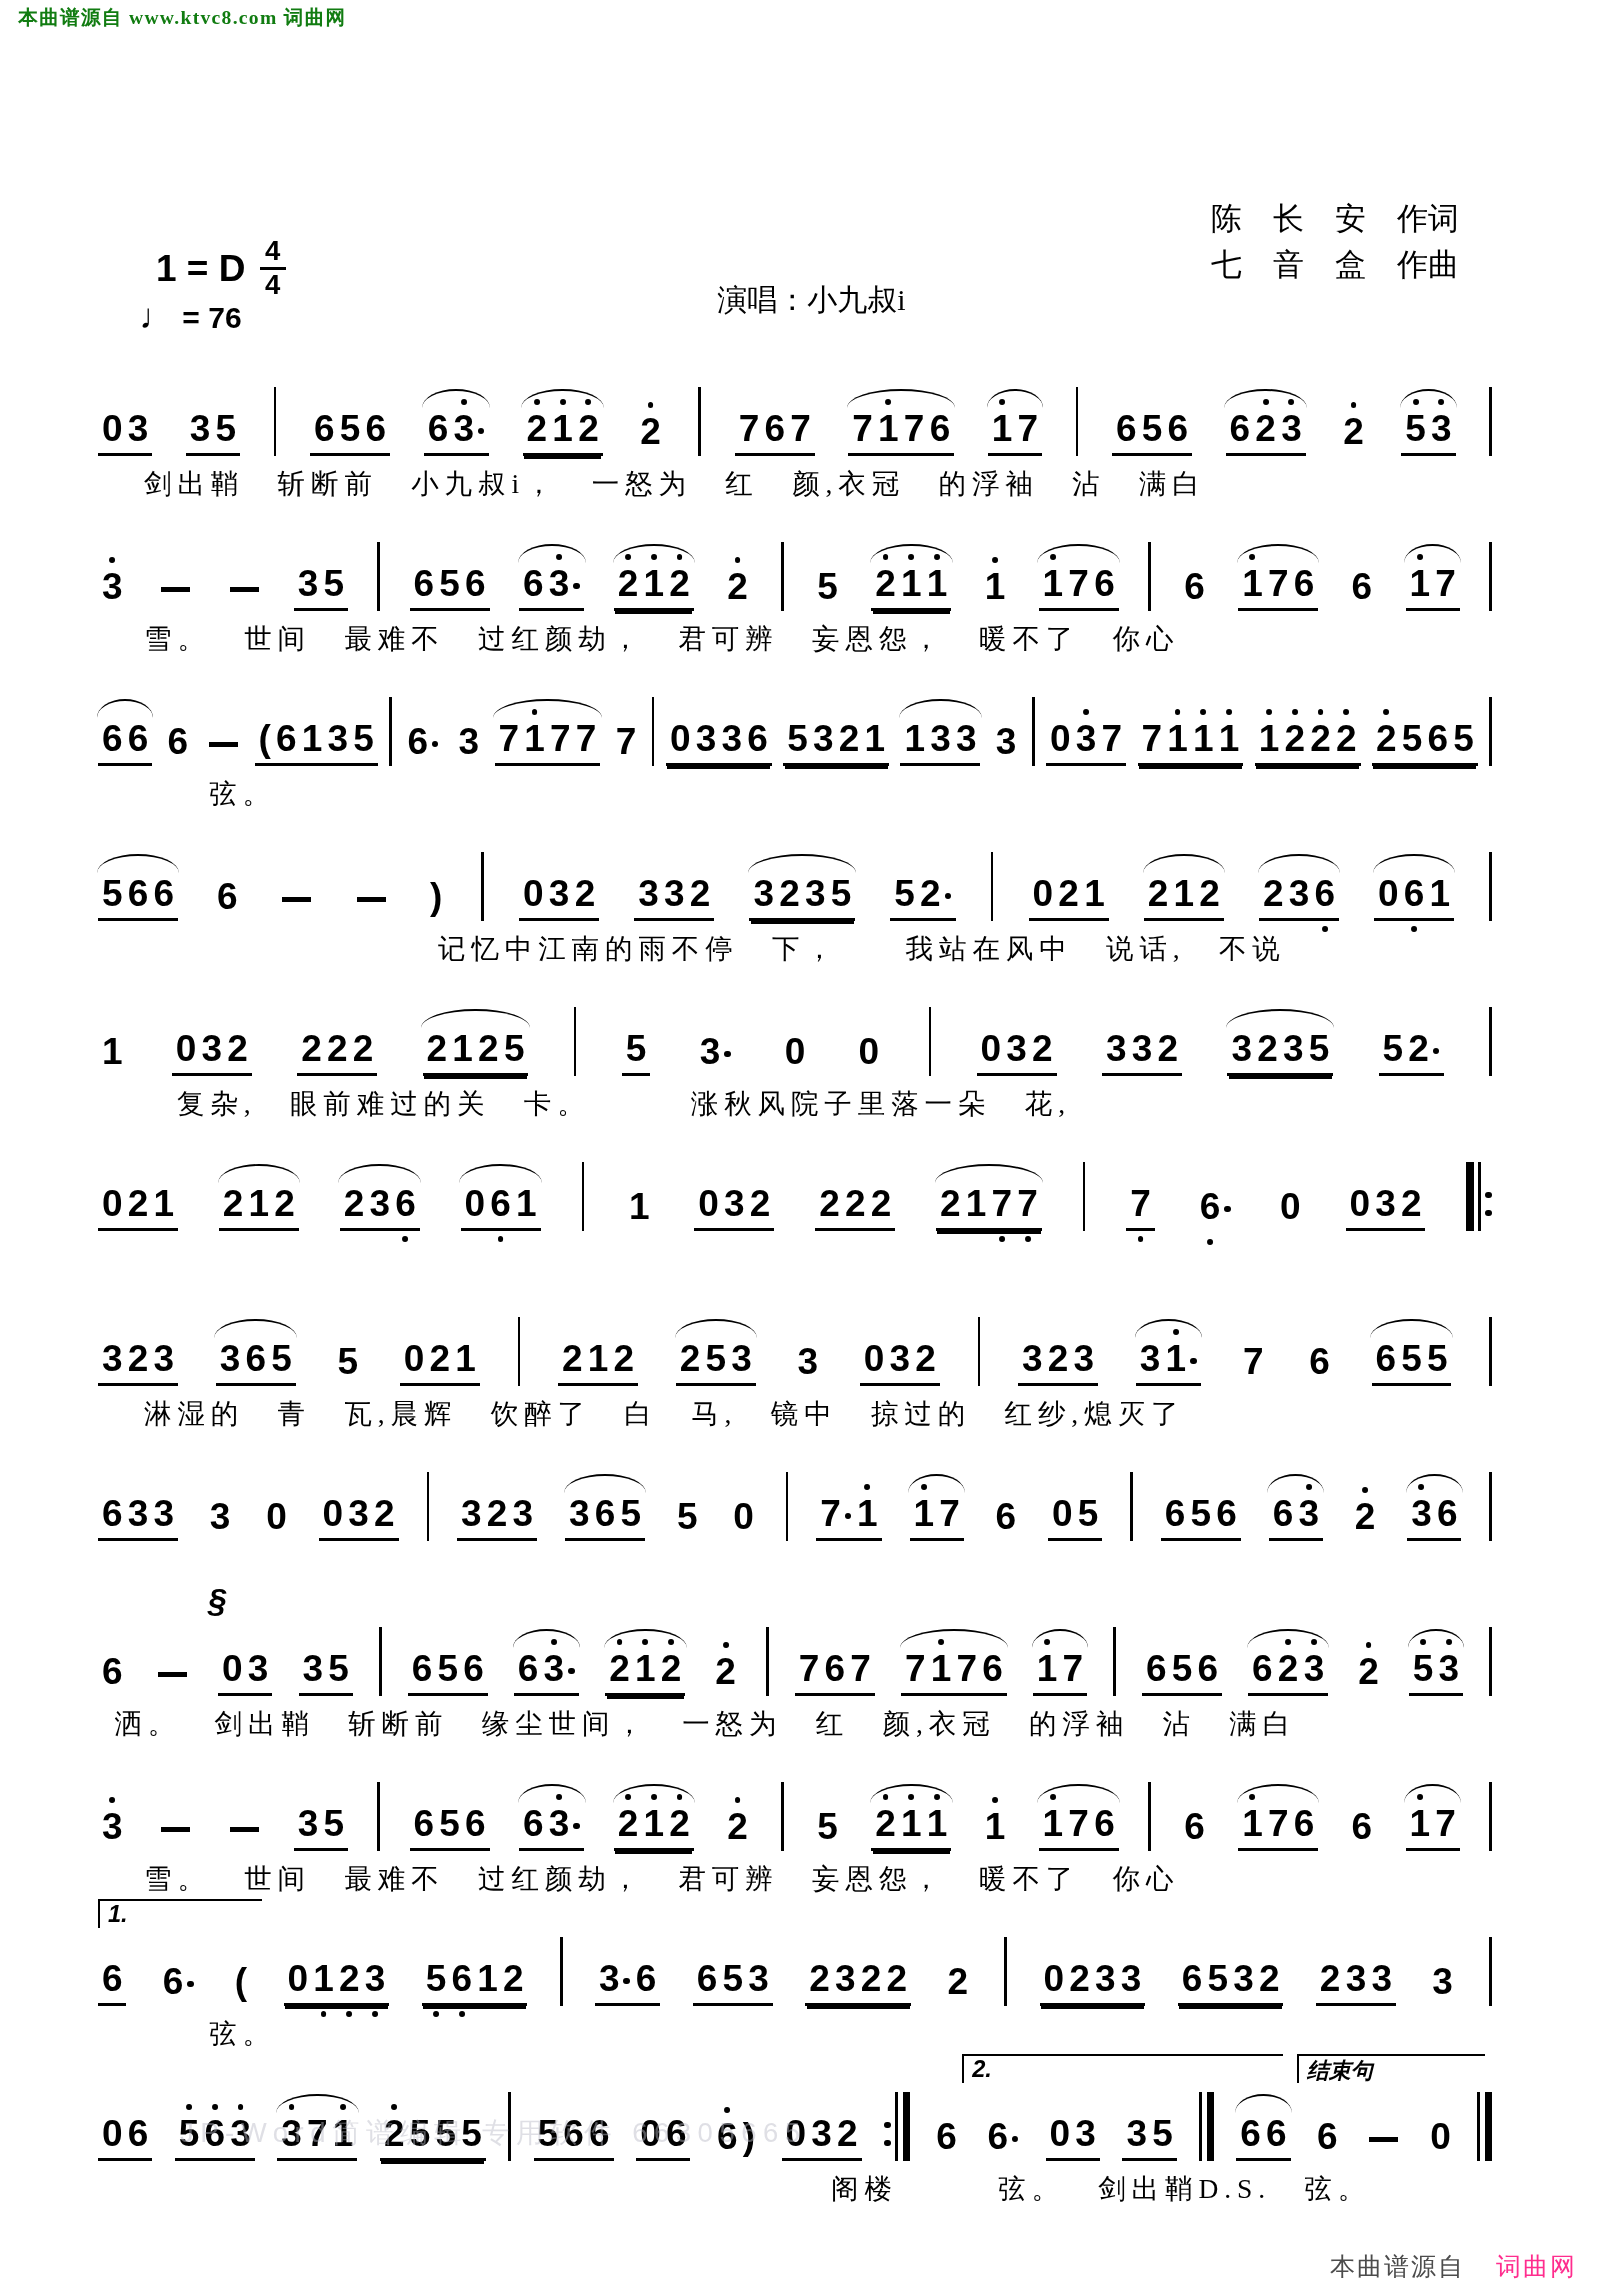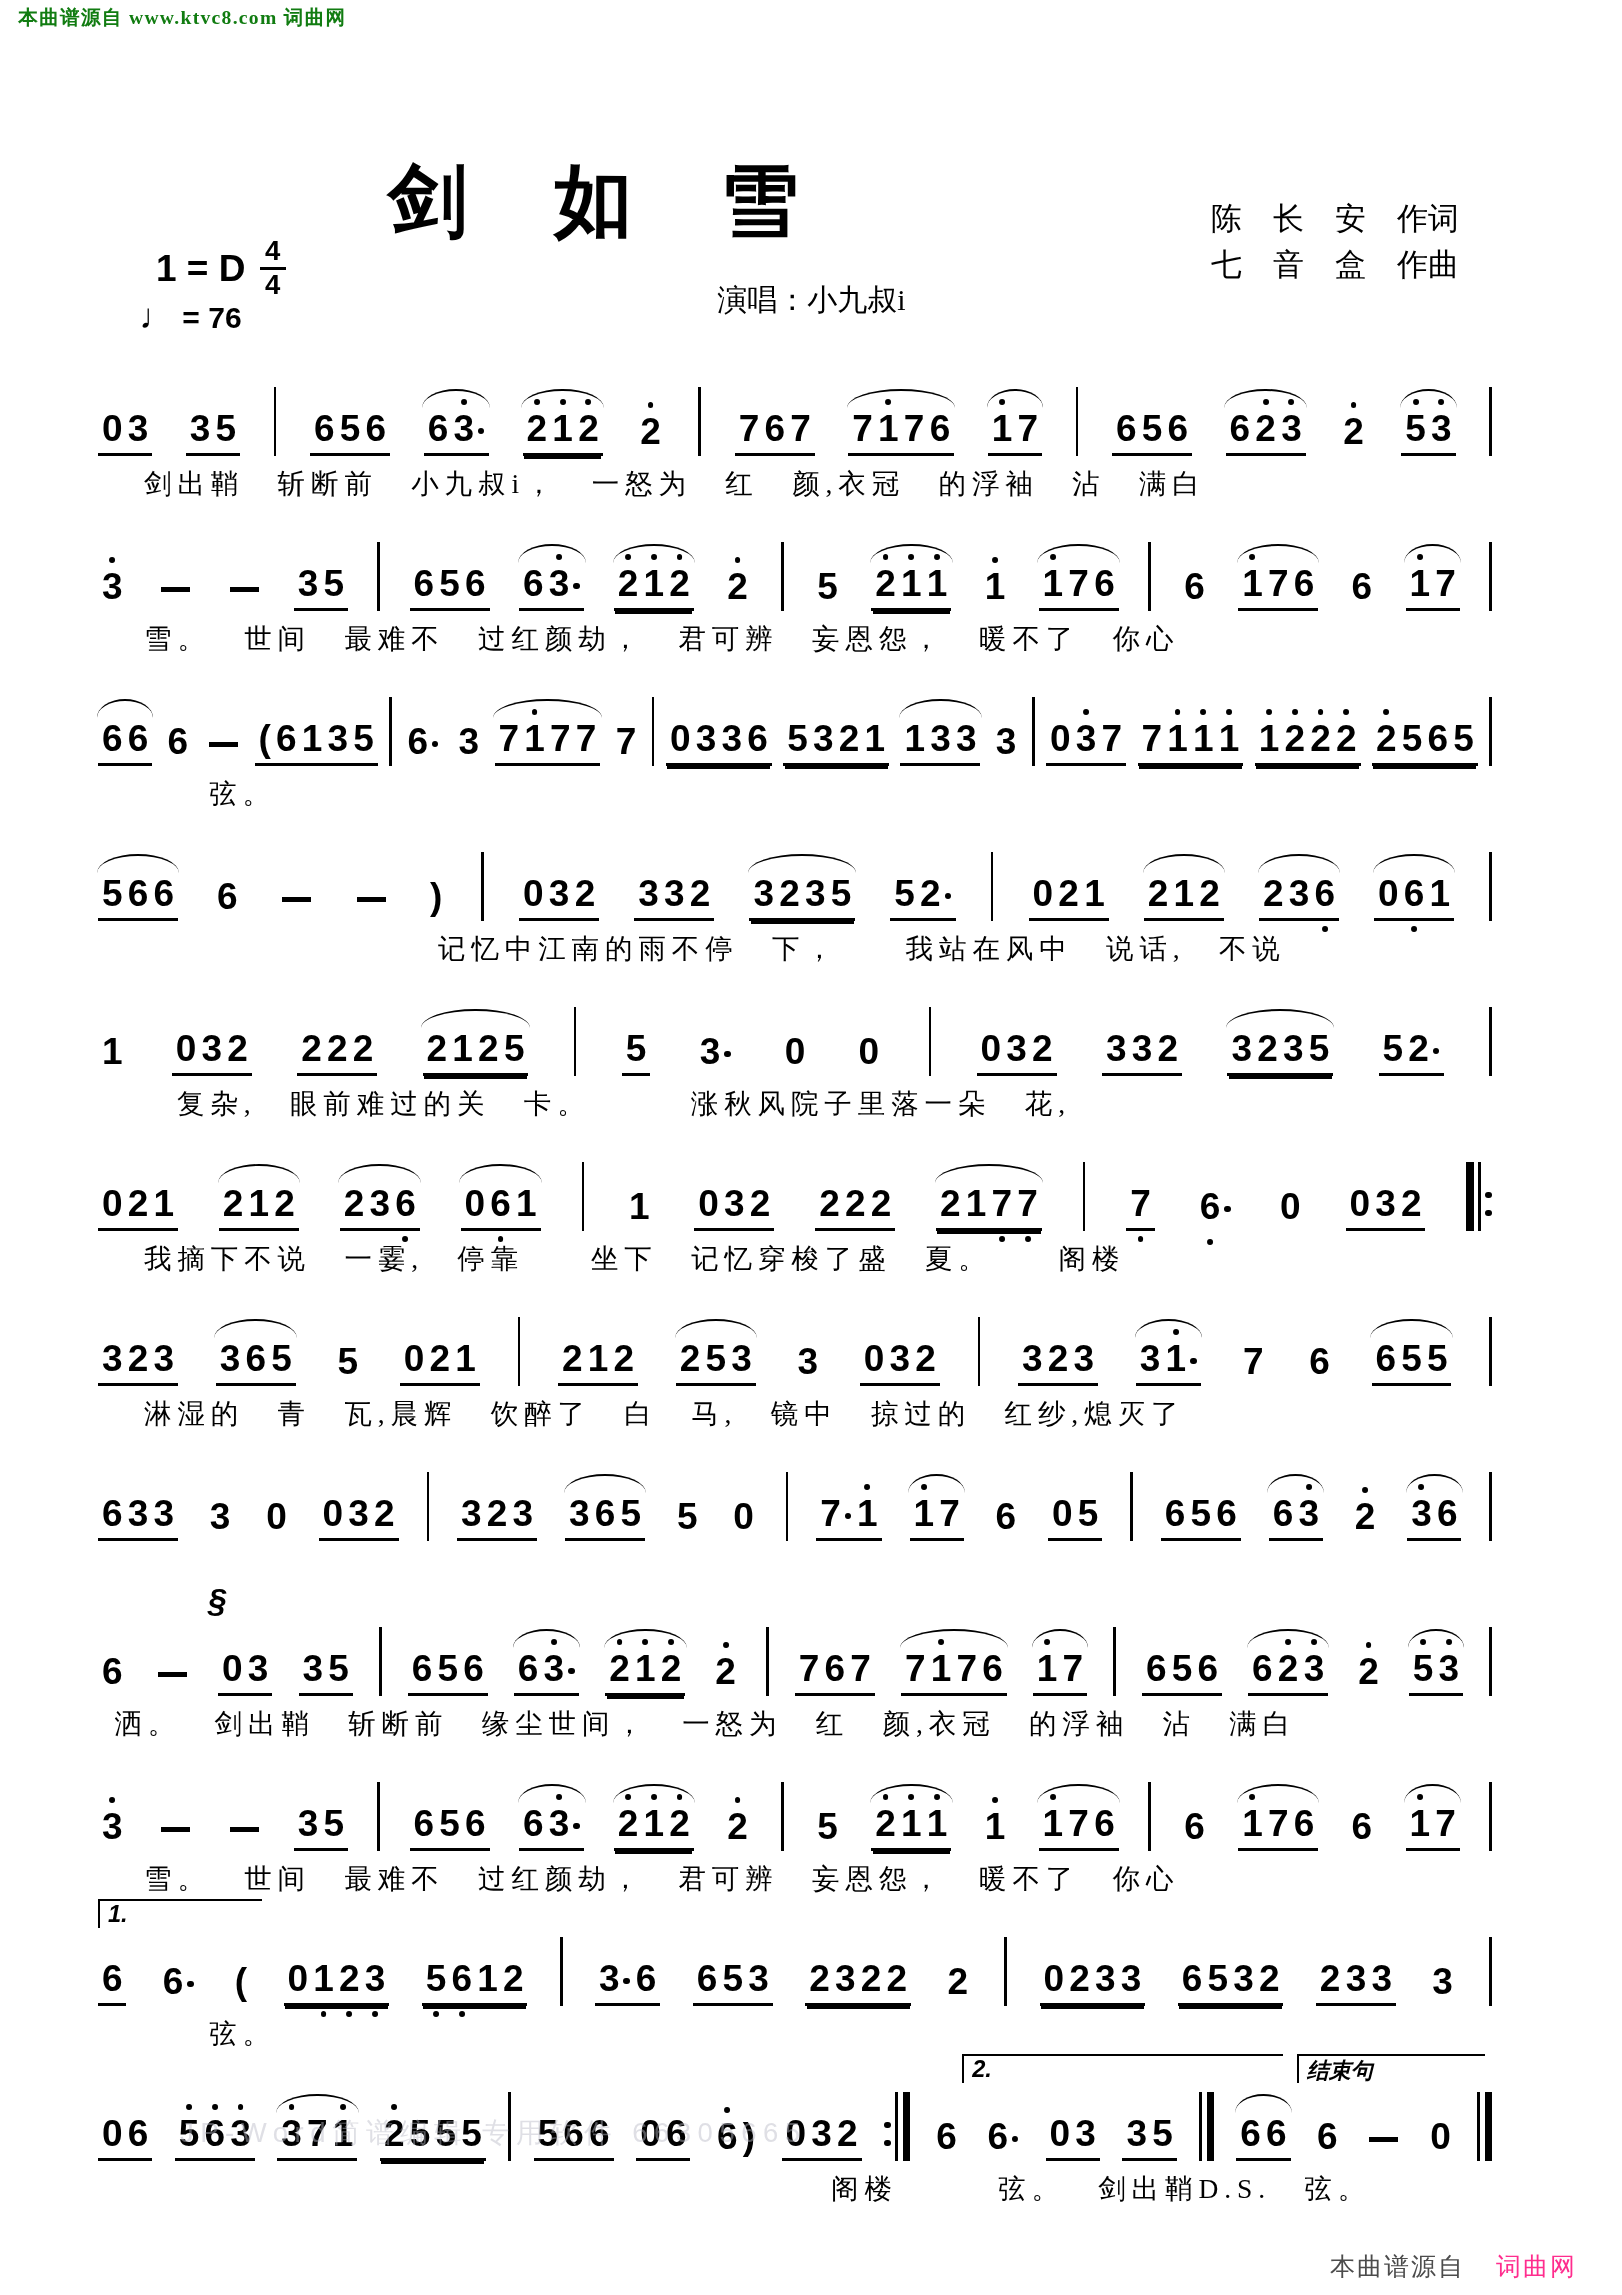--- a/index.html
+++ b/index.html
@@ -69,21 +69,20 @@
   .footer .fpre{color:#4c4c4c;margin-right:22px;}
   .footer .fbrand{color:#ff2d8e;}
 </style>
 </head>
 <body>
 
 <div class="page">
 
   <div class="wm-top">本曲谱源自 www.ktvc8.com 词曲网</div>
 
-  <div class="title">剑　如　雪</div>
 
   <div class="credits">
     <div>陈　长　安　作词</div>
     <div>七　音　盒　作曲</div>
   </div>
 
   <div class="performer">演唱：小九叔i</div>
 
   <div class="keysig">
     <span>1 = D</span>
@@ -546,21 +545,20 @@
             <span class="n">0</span>
             <span class="n">3</span>
             <span class="n">2</span>
           </span>
           <span class="bw">
             <span class="blk"></span>
             <span class="bl"></span>
             <span class="rd"></span>
           </span>
         </div>
-        <div class="lyrics">我摘下不说　一霎,　停靠　　坐下　记忆穿梭了盛　夏。　　阁楼</div>
       </div>
       <div class="system sys-7">
         <div class="notes">
           <span class="grp u1">
             <span class="n">3</span>
             <span class="n">2</span>
             <span class="n">3</span>
           </span>
           <span class="grp u1 arc">
             <span class="n">3</span>

